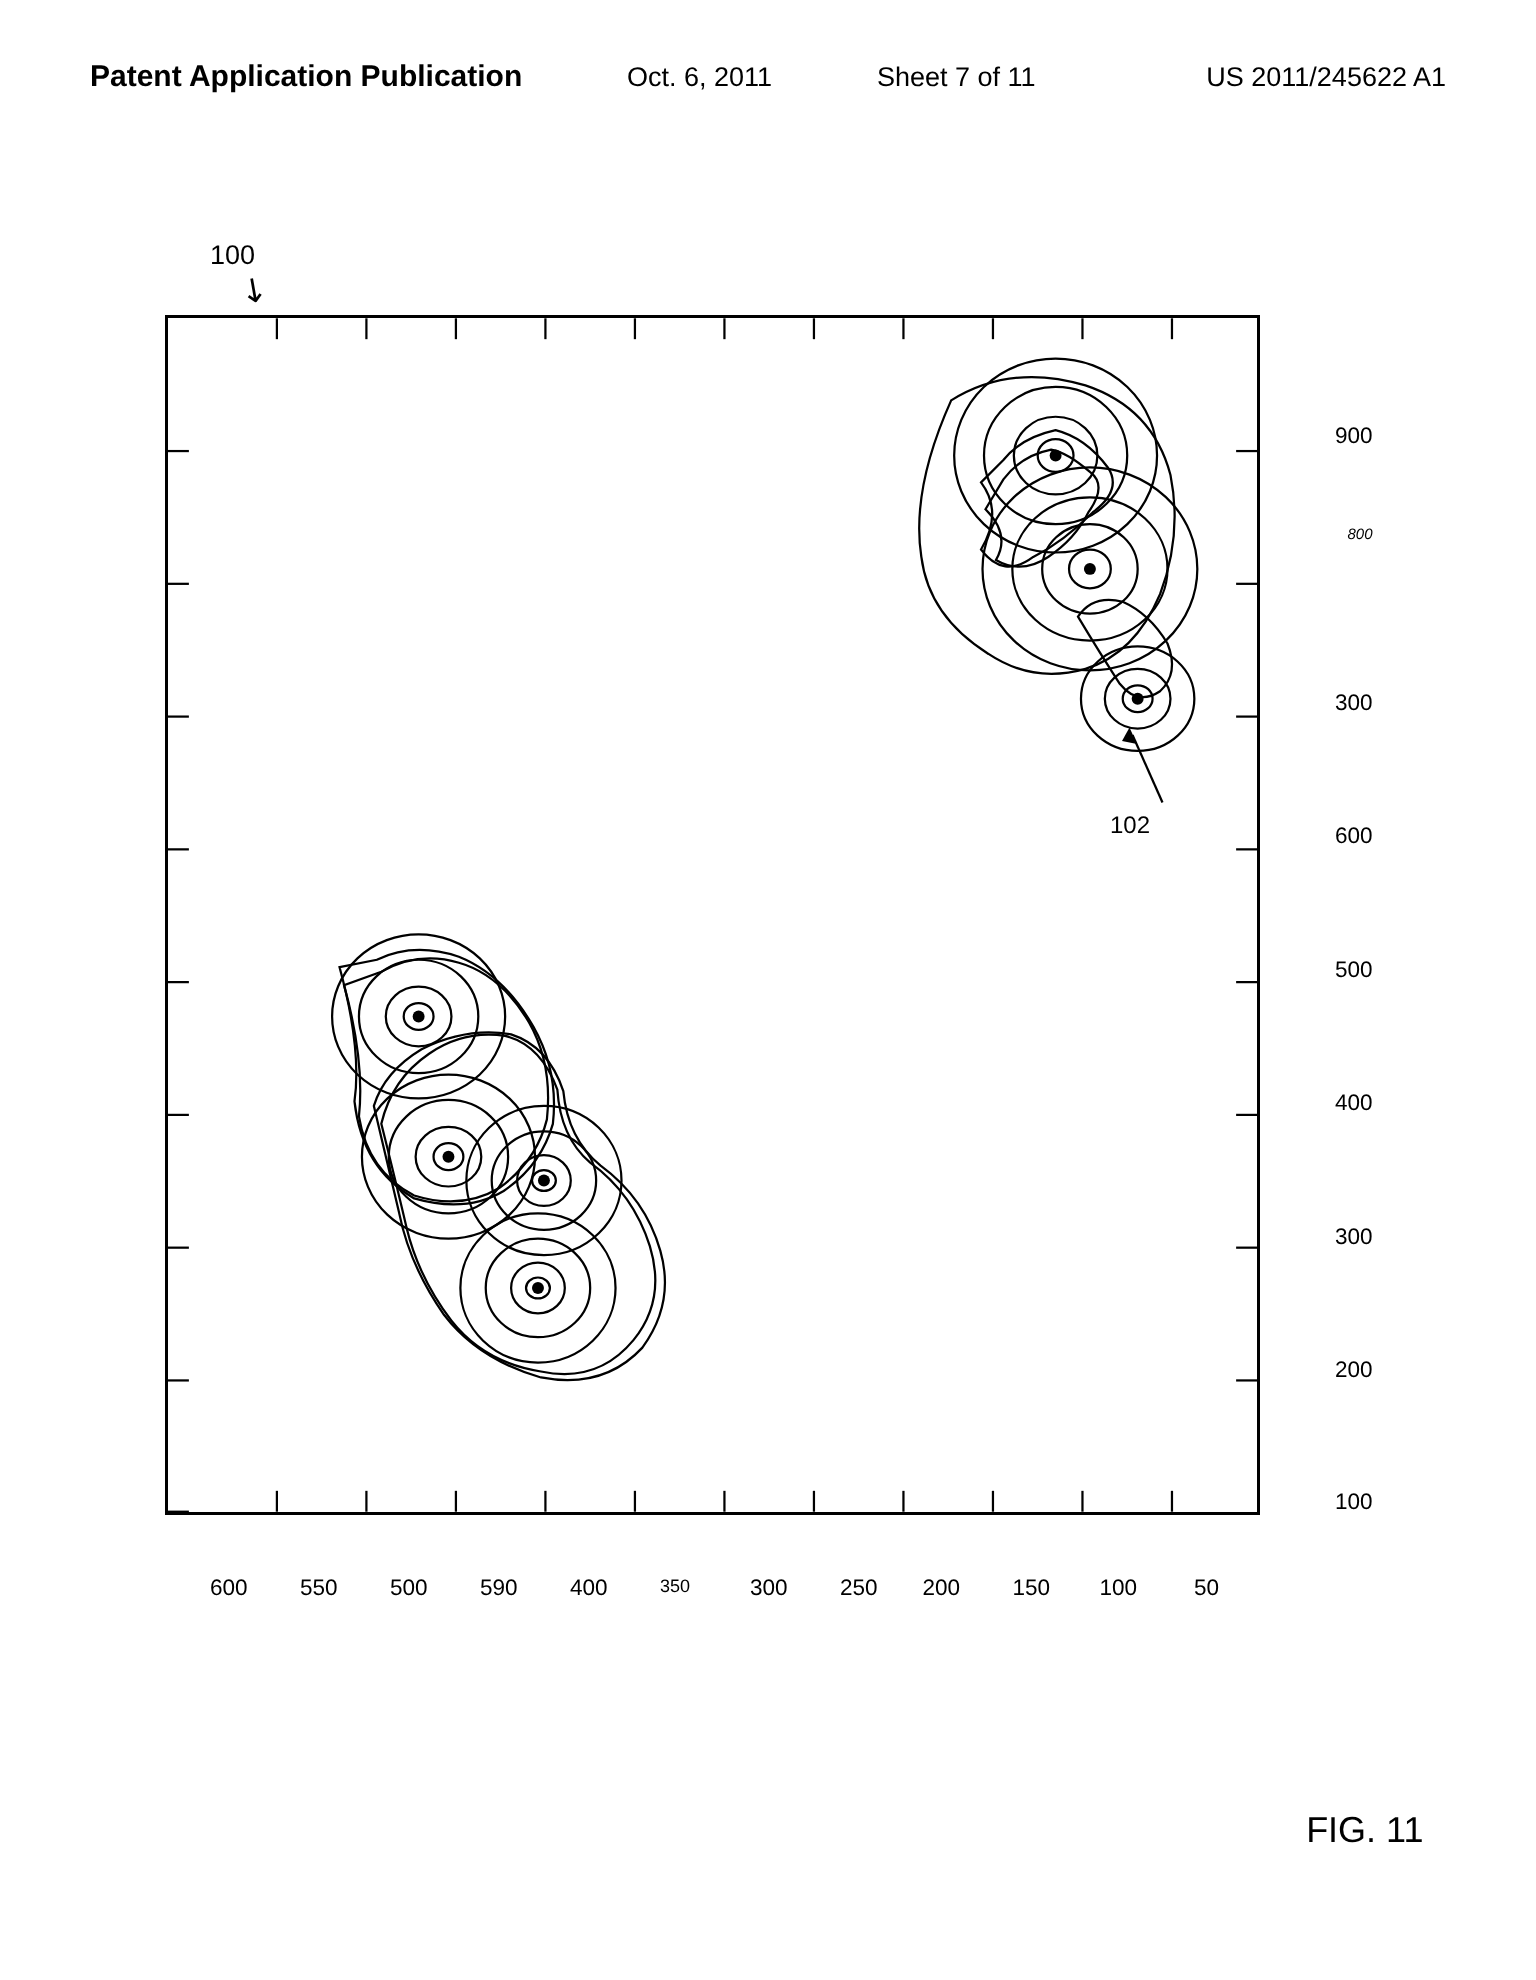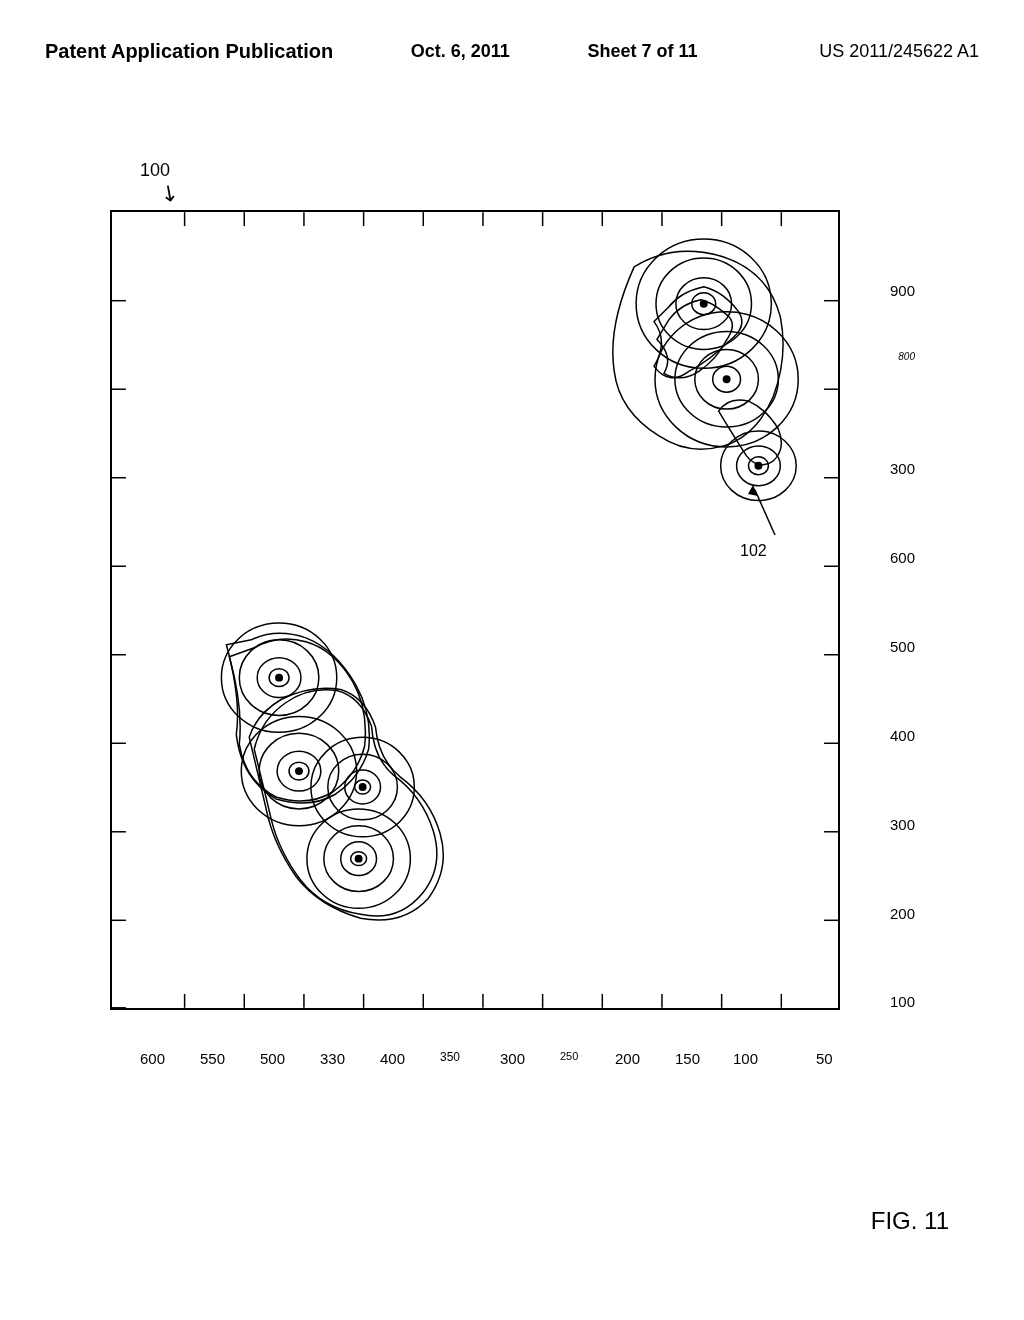--- a/index.html
+++ b/index.html
@@ -13,34 +13,33 @@
     }
 
     .header {
       position: absolute;
       top: 40px;
       left: 0;
       right: 0;
       display: flex;
       align-items: center;
       justify-content: space-between;
-      padding: 0 45px;
+      padding: 0 60px;
       text-align: right;
     }
 
     .header-left {
       font-size: 20px;
       font-weight: bold;
       color: #000;
     }
 
     .header-center {
       font-size: 18px;
       color: #000;
-      font-weight: bold;
     }
 
     .header-right {
       font-size: 18px;
       color: #000;
       margin-left: 44px;
     }
 
     .chart-border {
       position: relative;
@@ -192,29 +191,29 @@
       <div style="position: absolute; bottom: 533px; right: 0; font-size: 15px;">300</div>
       <div style="position: absolute; bottom: 648px; right: 0; font-size: 10px; font-style: italic;">800</div>
       <div style="position: absolute; bottom: 711px; right: 0; font-size: 15px;">900</div>
     </div>
 
     <div style="position: absolute; bottom: -40px; left: 0; width: 730px;">
 
       <div style="position: absolute; left: 30px; font-size: 15px;">600</div>
       <div style="position: absolute; left: 90px; font-size: 15px;">550</div>
       <div style="position: absolute; left: 150px; font-size: 15px;">500</div>
-      <div style="position: absolute; left: 210px; font-size: 15px;">330</div>
+      <div style="position: absolute; left: 210px; font-size: 15px;">590</div>
       <div style="position: absolute; left: 270px; font-size: 15px;">400</div>
       <div style="position: absolute; left: 330px; font-size: 12px;">350</div>
       <div style="position: absolute; left: 390px; font-size: 15px;">300</div>
-      <div style="position: absolute; left: 450px; font-size: 11px;">250</div>
+      <div style="position: absolute; left: 450px; font-size: 15px;">250</div>
       <div style="position: absolute; left: 505px; font-size: 15px;">200</div>
       <div style="position: absolute; left: 565px; font-size: 15px;">150</div>
       <div style="position: absolute; left: 623px; font-size: 15px;">100</div>
-      <div style="position: absolute; left: 686px; font-size: 15px; margin-left: 20px;">50</div>
+      <div style="position: absolute; left: 686px; font-size: 15px;">50</div>
     </div>
 
     <div style="position: absolute; top: 295px; left: 630px; font-size: 16px; color: #000; margin-top: 37px;">102</div>
 
     <svg style="position: absolute; top: 270px; left: 635px; width: 50px; height: 60px;">
       <line x1="30" y1="55" x2="10" y2="10" stroke="#000" stroke-width="1.5"></line>
       <polygon points="8,5 13,16 3,14" fill="#000"></polygon>
     </svg>
 
   </div>

